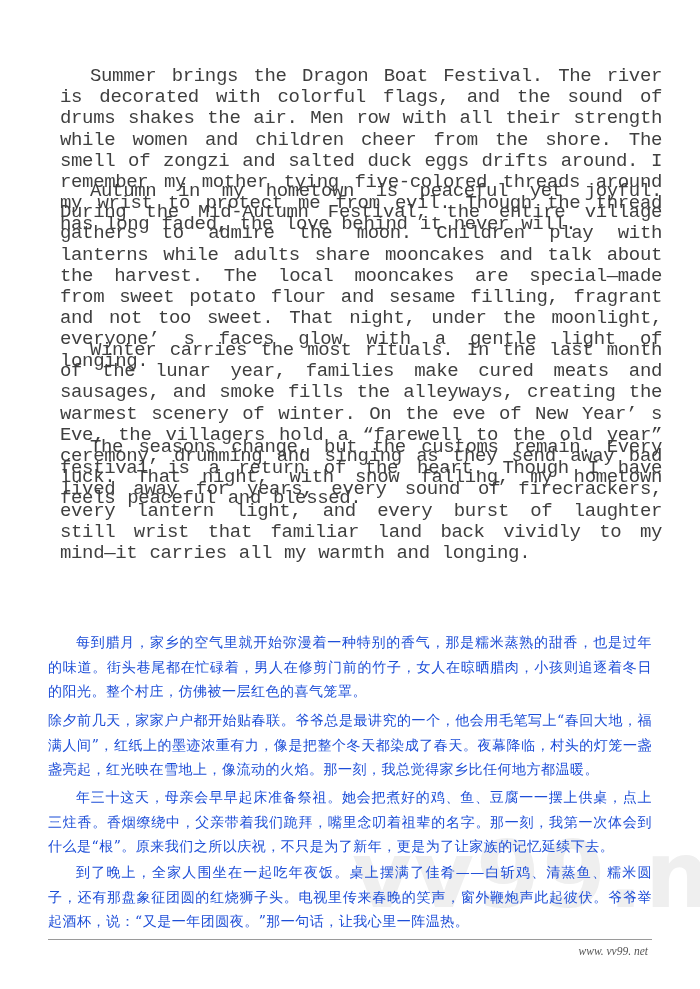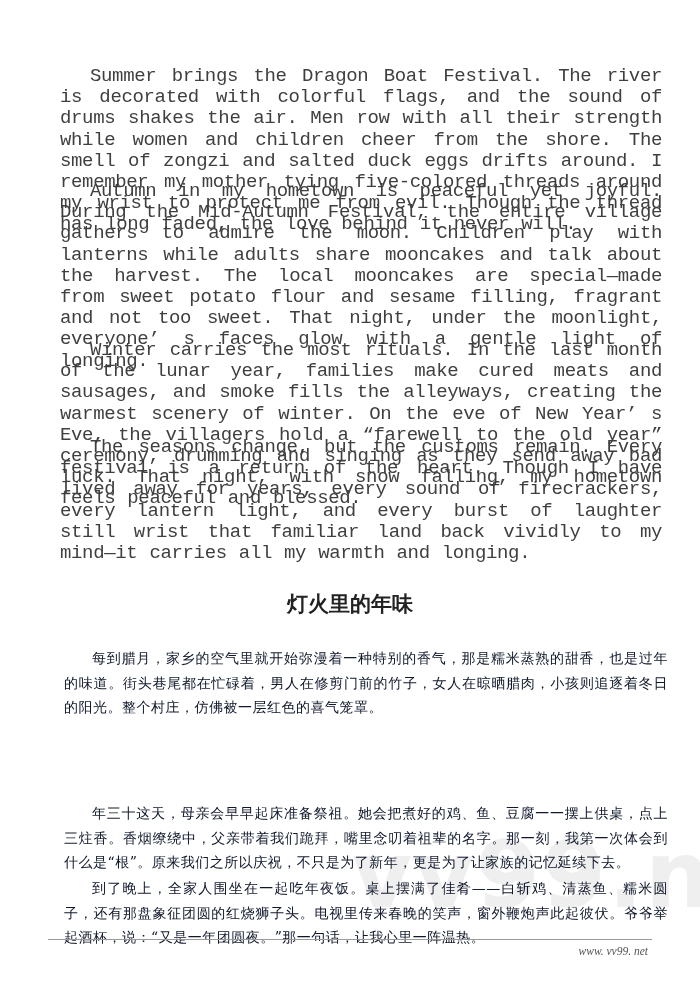--- a/index.html
+++ b/index.html
@@ -24,22 +24,22 @@
   .p4 { top: 425px; }
   .title {
     position: absolute; left: 0; width: 700px; top: 590px;
     text-align: center; font-family: "DejaVu Sans", sans-serif;
     font-size: 21px; font-weight: bold; color: #222;
     margin: 0; z-index: 1;
   }
   .zh {
     position: absolute; left: 48px; width: 604px;
     font-family: "DejaVu Serif", serif;
-    font-size: 14px; line-height: 24.5px; color: #0f172a;
-    text-align: justify; margin: 16px; z-index: 1; letter-spacing: 0.5px;
+    font-size: 14px; line-height: 24.5px; color: #1d4ed8;
+    text-align: justify; margin: 0; z-index: 1; letter-spacing: 0.5px;
   }
   .z1 { top: 630px; text-indent: 28px; }
   .z2 { top: 708px; }
   .z3 { top: 785px; text-indent: 28px; }
   .z4 { top: 860px; text-indent: 28px; }
   .footer-line {
     position: absolute; left: 48px; top: 939px; width: 604px; height: 1px;
     background: #9a9a9a; z-index: 1;
   }
   .footer-url {
@@ -52,21 +52,21 @@
 <body>
 
 <div class="page">
   <div class="watermark">vv99.net</div>
 
   <p class="en p1">Summer brings the Dragon Boat Festival. The river is decorated with colorful flags, and the sound of drums shakes the air. Men row with all their strength while women and children cheer from the shore. The smell of zongzi and salted duck eggs drifts around. I remember my mother tying five-colored threads around my wrist to protect me from evil. Though the thread has long faded, the love behind it never will.</p>
   <p class="en p2">Autumn in my hometown is peaceful yet joyful. During the Mid-Autumn Festival, the entire village gathers to admire the moon. Children play with lanterns while adults share mooncakes and talk about the harvest. The local mooncakes are special—made from sweet potato flour and sesame filling, fragrant and not too sweet. That night, under the moonlight, everyone’ s faces glow with a gentle light of longing.</p>
   <p class="en p3">Winter carries the most rituals. In the last month of the lunar year, families make cured meats and sausages, and smoke fills the alleyways, creating the warmest scenery of winter. On the eve of New Year’ s Eve, the villagers hold a “farewell to the old year” ceremony, drumming and singing as they send away bad luck. That night, with snow falling, my hometown feels peaceful and blessed.</p>
   <p class="en p4">The seasons change, but the customs remain. Every festival is a return of the heart. Though I have lived away for years, every sound of firecrackers, every lantern light, and every burst of laughter still wrist that familiar land back vividly to my mind—it carries all my warmth and longing.</p>
 
-  <h2 class="title">灯火里的年味</h2>
 
   <p class="zh z1">每到腊月，家乡的空气里就开始弥漫着一种特别的香气，那是糯米蒸熟的甜香，也是过年的味道。街头巷尾都在忙碌着，男人在修剪门前的竹子，女人在晾晒腊肉，小孩则追逐着冬日的阳光。整个村庄，仿佛被一层红色的喜气笼罩。</p>
+  <p class="zh z2">除夕前几天，家家户户都开始贴春联。爷爷总是最讲究的一个，他会用毛笔写上“春回大地，福满人间”，红纸上的墨迹浓重有力，像是把整个冬天都染成了春天。夜幕降临，村头的灯笼一盏盏亮起，红光映在雪地上，像流动的火焰。那一刻，我总觉得家乡比任何地方都温暖。</p>
   <p class="zh z3">年三十这天，母亲会早早起床准备祭祖。她会把煮好的鸡、鱼、豆腐一一摆上供桌，点上三炷香。香烟缭绕中，父亲带着我们跪拜，嘴里念叨着祖辈的名字。那一刻，我第一次体会到什么是“根”。原来我们之所以庆祝，不只是为了新年，更是为了让家族的记忆延续下去。</p>
   <p class="zh z4">到了晚上，全家人围坐在一起吃年夜饭。桌上摆满了佳肴——白斩鸡、清蒸鱼、糯米圆子，还有那盘象征团圆的红烧狮子头。电视里传来春晚的笑声，窗外鞭炮声此起彼伏。爷爷举起酒杯，说：“又是一年团圆夜。”那一句话，让我心里一阵温热。</p>
 
   <div class="footer-line"></div>
   <div class="footer-url">www. vv99. net</div>
 </div>
 
 </body></html>

